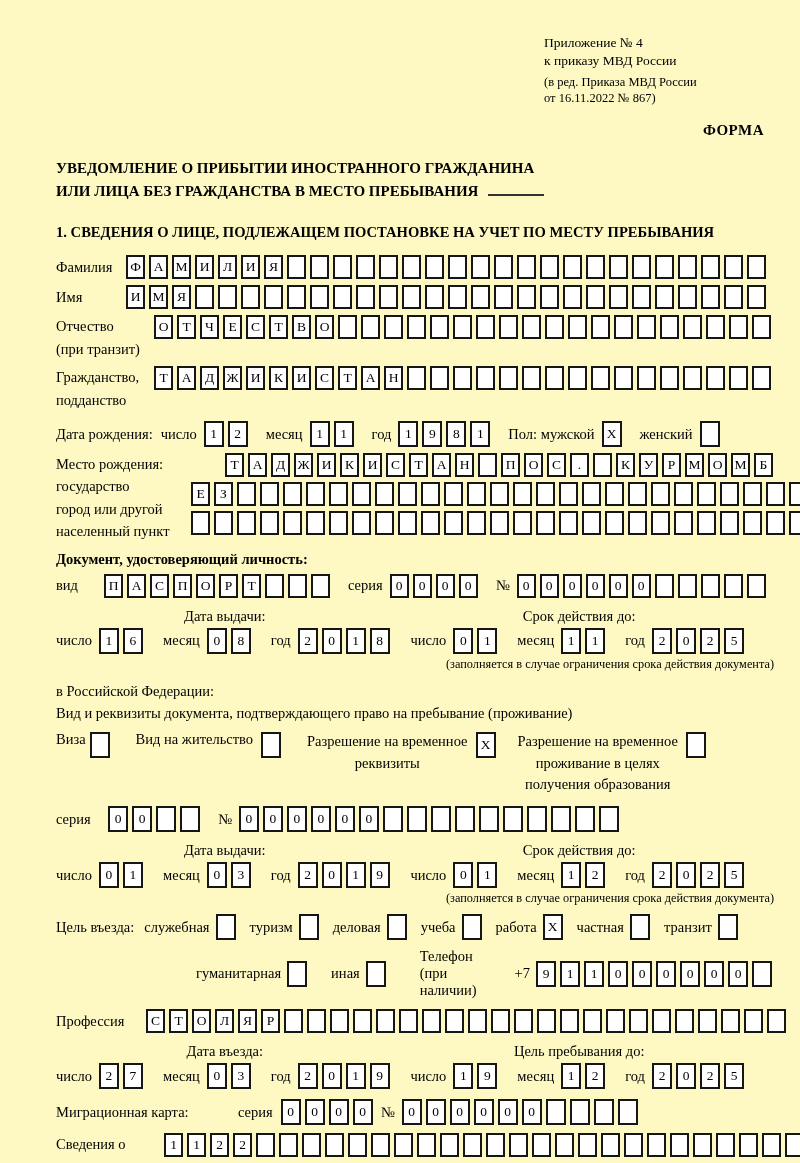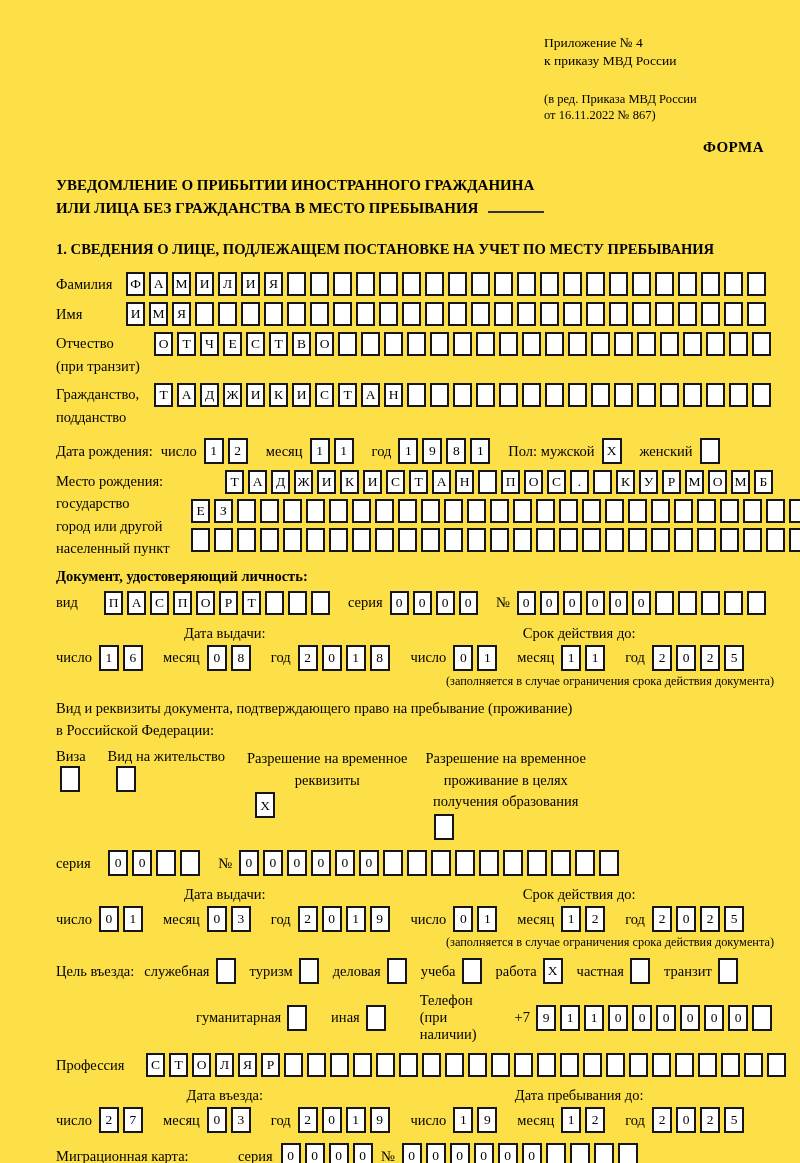--- a/index.html
+++ b/index.html
@@ -1,22 +1,22 @@
 <!DOCTYPE html>
 <html><head>
 <meta charset="utf-8">
 <style>
   html,body{margin:0;padding:0;background:#ffffff;}
   .page{
-    width:800px;height:1163px;box-sizing:border-box;background:#fde047;color:#000;
+    width:800px;height:1163px;box-sizing:border-box;background:#fef9c3;color:#000;
     font-family:"Liberation Serif","DejaVu Serif",serif;font-size:14.5px;
     padding:34px 24px 0 56px;overflow:hidden;position:relative;
   }
   .ref-block{margin-left:auto;width:232px;font-size:13.5px;line-height:1.32;}
-  .ref-block2{margin-left:auto;width:232px;font-size:12.5px;line-height:1.3;margin-top:21px;}
+  .ref-block2{margin-left:auto;width:232px;font-size:12.5px;line-height:1.3;margin-top:4px;}
   .forma{text-align:right;font-weight:bold;font-size:15px;margin-top:16px;padding-right:12px;letter-spacing:.5px;}
   .title{ text-align:left;font-weight:bold;font-size:15px;line-height:1.5;margin-top:18px;}
   .blank-line{display:inline-block;width:56px;height:2px;background:#333;margin-left:10px;}
   .section-title{font-weight:bold;font-size:14.6px;margin-top:22px;}
   .row{display:flex;align-items:center;margin-top:6px;}
   .row.top{align-items:flex-start;}
   .lab{flex:none;}
   .lab2{line-height:1.55;}
   .cells{display:inline-flex;flex-wrap:nowrap;}
   .cell{
@@ -27,21 +27,21 @@
   .dlbl{margin:0 7px 0 14px;}
   .dlbl.first{margin-left:8px;}
   .dates-row{display:flex;justify-content:space-between;margin-top:10px;}
   .date-group .hdr{text-align:center;margin-bottom:3px;}
   .date-line{display:flex;align-items:center;}
   .date-line .dl{margin-right:7px;}
   .date-line .sp{margin-left:16px;margin-right:7px;}
   .limit-note{font-size:12.3px;text-align:right;margin-top:3px;padding-right:2px;}
   .intro{margin-top:8px;line-height:1.55;}
   .visa-row{display:flex;align-items:flex-start;margin-top:6px;}
-  .visa-item{display:flex;align-items:flex-start;flex-direction:column;}
+  .visa-item{display:flex;align-items:flex-start;}
   .visa-item .stack{display:flex;flex-direction:column;text-align:center;line-height:1.5;}
   .visa-item .cells{margin-left:8px;margin-top:1px;}
   .goal-row{display:flex;align-items:center;margin-top:8px;flex-wrap:nowrap;}
   .goal-item{display:flex;align-items:center;}
   .goal-item .cells{margin:0 10px 0 6px;}
   .center-bold{text-align:left;font-weight:bold;margin-top:8px;}
   .rep-block{display:flex;align-items:flex-start;margin-top:8px;}
   .rep-labels{flex:none;width:108px;line-height:1.6;}
   .rep-rows .cells{margin-bottom:5px;} .mt10{margin-top:10px;} .mt14{margin-top:14px;}
 </style>
@@ -412,22 +412,22 @@
             <span class="cell">0</span>
             <span class="cell">2</span>
             <span class="cell">5</span>
           </span>
       </div>
     </div>
   </div>
   <div class="limit-note">(заполняется в случае ограничения срока действия документа)</div>
 
   <div class="intro">
+    <div>в Российской Федерации:</div>
     <div>Вид и реквизиты документа, подтверждающего право на пребывание (проживание)</div>
-    <div>в Российской Федерации:</div>
   </div>
 
   <div class="visa-row">
     <div class="visa-item">
       <span>Виза</span>
       <span class="cells lg" style="margin-left:4px">
           <span class="cell"></span>
         </span>
     </div>
     <div class="visa-item" style="margin-left:22px">
@@ -660,21 +660,21 @@
         <span class="dl sp">год</span>
         <span class="cells lg">
             <span class="cell">2</span>
             <span class="cell">0</span>
             <span class="cell">1</span>
             <span class="cell">9</span>
           </span>
       </div>
     </div>
     <div class="date-group" style="margin-right:28px">
-      <div class="hdr">Дата пребывания до:</div>
+      <div class="hdr">Цель пребывания до:</div>
       <div class="date-line">
         <span class="dl">число</span>
         <span class="cells lg">
             <span class="cell">1</span>
             <span class="cell">9</span>
           </span>
         <span class="dl sp">месяц</span>
         <span class="cells lg">
             <span class="cell">1</span>
             <span class="cell">2</span>

